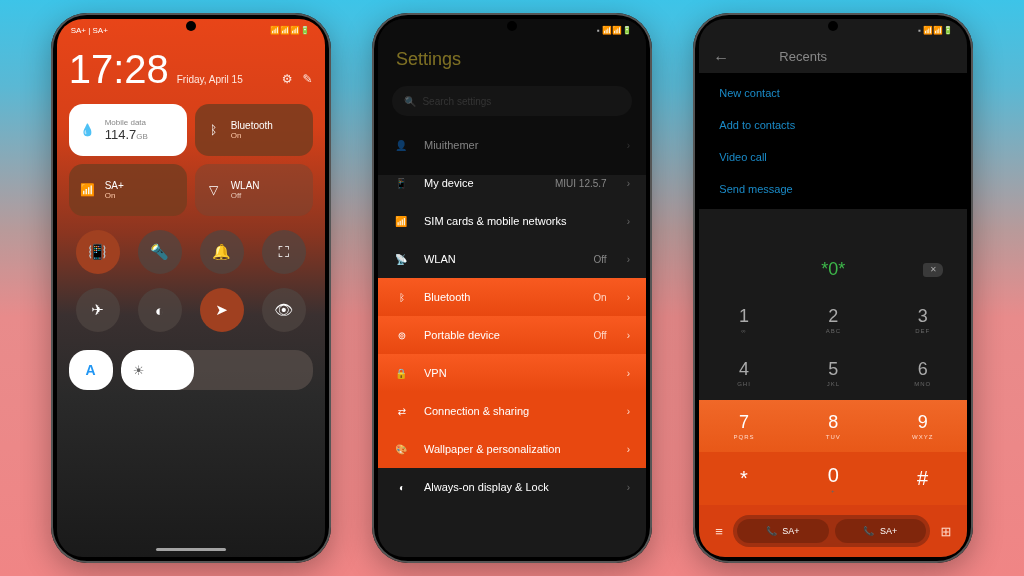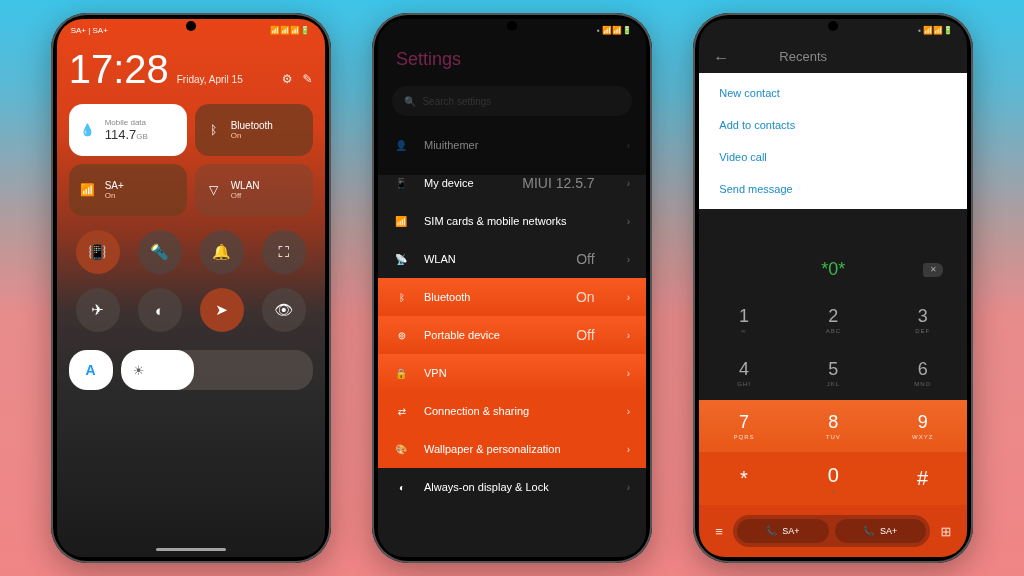--- a/index.html
+++ b/index.html
@@ -34,39 +34,39 @@
 .circ.on{background:#a04020}
 .p1-sliders{display:flex;gap:8px}
 .slider-a{width:44px;height:40px;background:#fff;border-radius:18px;display:flex;align-items:center;justify-content:center;color:#2196f3;font-weight:600;font-size:14px}
 .slider-b{flex:1;height:40px;background:rgba(90,80,75,.7);border-radius:18px;position:relative;overflow:hidden}
 .slider-fill{position:absolute;left:0;top:0;bottom:0;width:38%;background:#fff;border-radius:18px;display:flex;align-items:center;padding-left:12px;font-size:13px;color:#666}
 .home-ind{position:absolute;bottom:6px;left:50%;transform:translateX(-50%);width:70px;height:3px;background:rgba(255,255,255,.6);border-radius:2px}
 
 
 .p2-bg{width:100%;height:100%;background:#1a1a1a;position:relative}
 .p2-dim{position:absolute;top:0;left:0;right:0;height:156px;background:rgba(0,0,0,.5);z-index:2}
-.p2-header{padding:30px 18px 8px;color:#ec4899;font-size:18px;font-weight:500}
+.p2-header{padding:30px 18px 8px;color:#fde047;font-size:18px;font-weight:500}
 .p2-search{margin:8px 14px 10px;height:30px;background:#2a2a2a;border-radius:15px;display:flex;align-items:center;padding:0 12px;color:#666;font-size:10px;gap:6px}
 .p2-list{}
 .p2-item{display:flex;align-items:center;padding:11px 16px;color:#fff;font-size:11px;gap:14px}
 .p2-item.orange{background:linear-gradient(180deg,#f85a20,#e84810)}
 .p2-item.orange2{background:#e84810}
 .p2-ico{width:16px;height:16px;border-radius:4px;display:flex;align-items:center;justify-content:center;font-size:10px;flex-shrink:0}
 .p2-label{flex:1}
-.p2-val{color:#888;font-size:14px;margin-right:18px}
+.p2-val{color:#888;font-size:10px;margin-right:6px}
 .p2-item.orange .p2-val,.p2-item.orange2 .p2-val{color:#ffd8c8}
 .p2-chev{color:#666;font-size:10px}
 .p2-item.orange .p2-chev,.p2-item.orange2 .p2-chev{color:#ffd8c8}
 
 
 .p3-bg{width:100%;height:100%;background:#1a1a1a;display:flex;flex-direction:column}
 .p3-top{padding:28px 14px 8px;display:flex;align-items:center;color:#888}
 .p3-back{font-size:16px;margin-right:50px}
 .p3-title{font-size:13px}
-.p3-menu{background:#ffffff;padding:4px 0}
+.p3-menu{background:#000000;padding:4px 0}
 .p3-mitem{padding:10px 20px;color:#1a8bc8;font-size:11px}
 .p3-gap{height:36px}
 .p3-display{display:flex;align-items:center;justify-content:center;padding:14px 0;position:relative}
 .p3-num{color:#3db84a;font-size:18px;font-weight:500}
 .p3-del{position:absolute;right:24px;width:20px;height:14px;background:#3a3a3a;border-radius:3px 6px 6px 3px;display:flex;align-items:center;justify-content:center;color:#aaa;font-size:8px}
 .p3-pad{flex:1;display:grid;grid-template-columns:repeat(3,1fr);grid-template-rows:repeat(4,1fr)}
 .p3-key{display:flex;flex-direction:column;align-items:center;justify-content:center;color:#aaa}
 .p3-key-n{font-size:18px;font-weight:300}
 .p3-key-l{font-size:6px;color:#666;letter-spacing:1px;margin-top:1px}
 .p3-key.orange{background:linear-gradient(180deg,#f06828,#e85818)}

